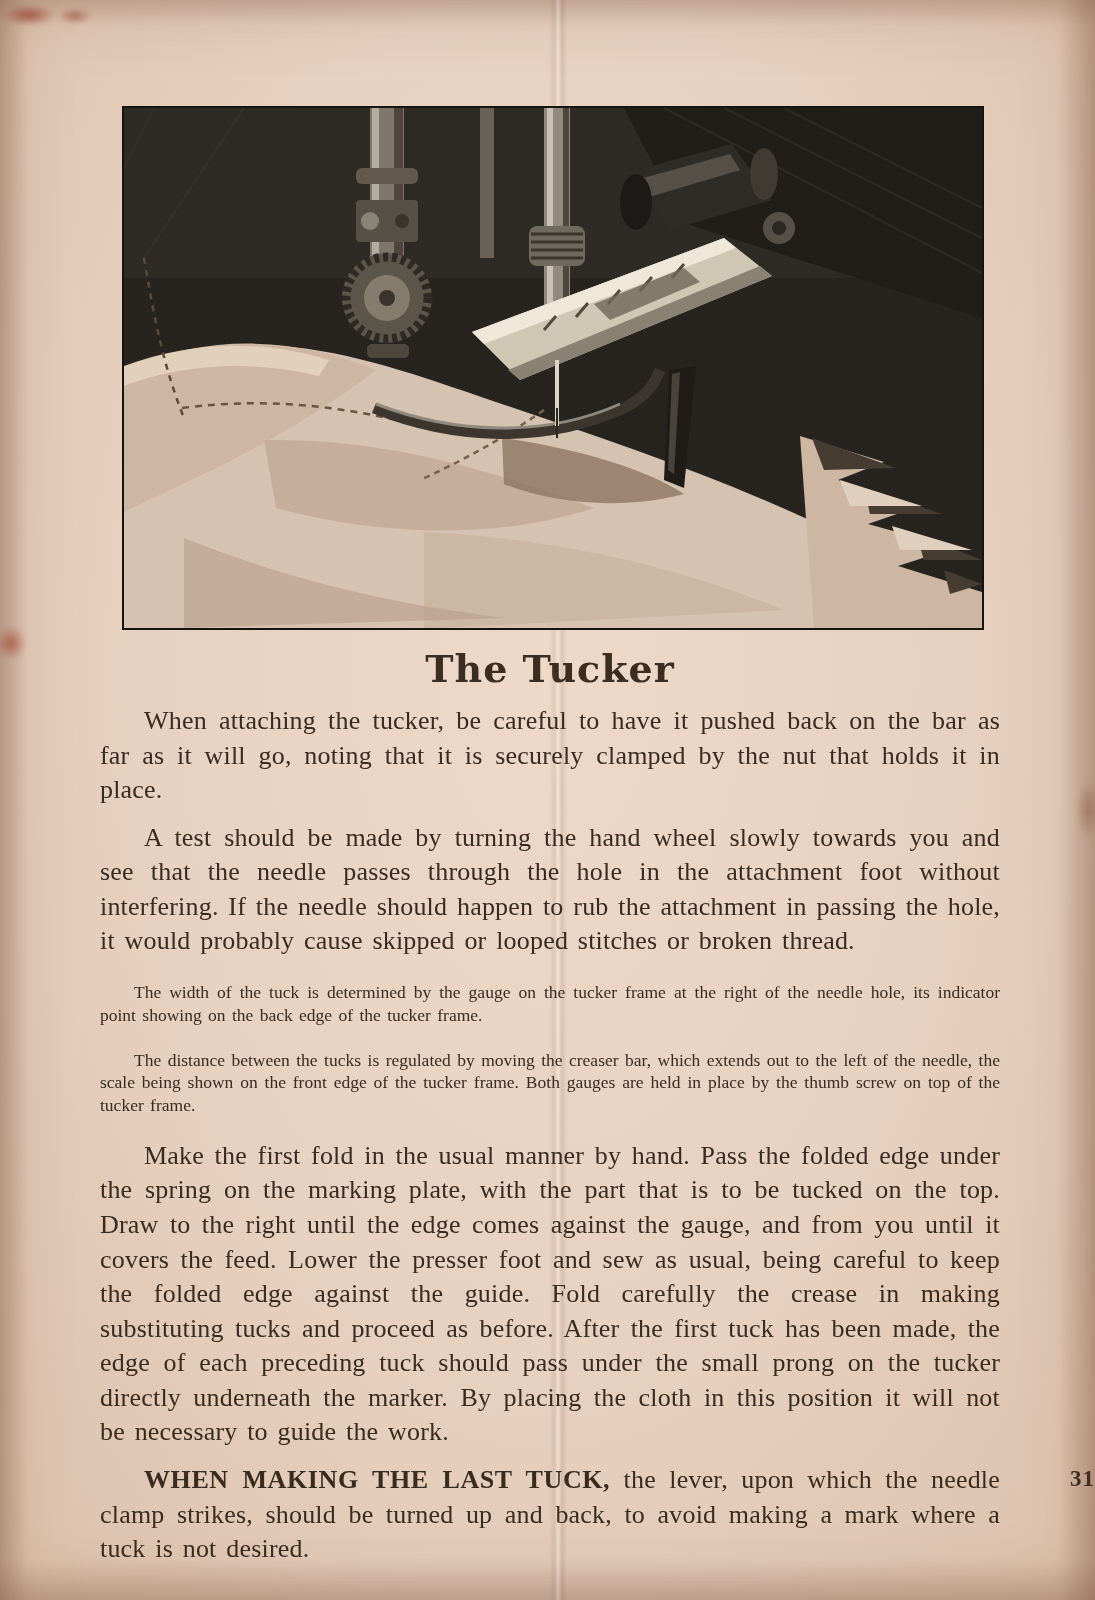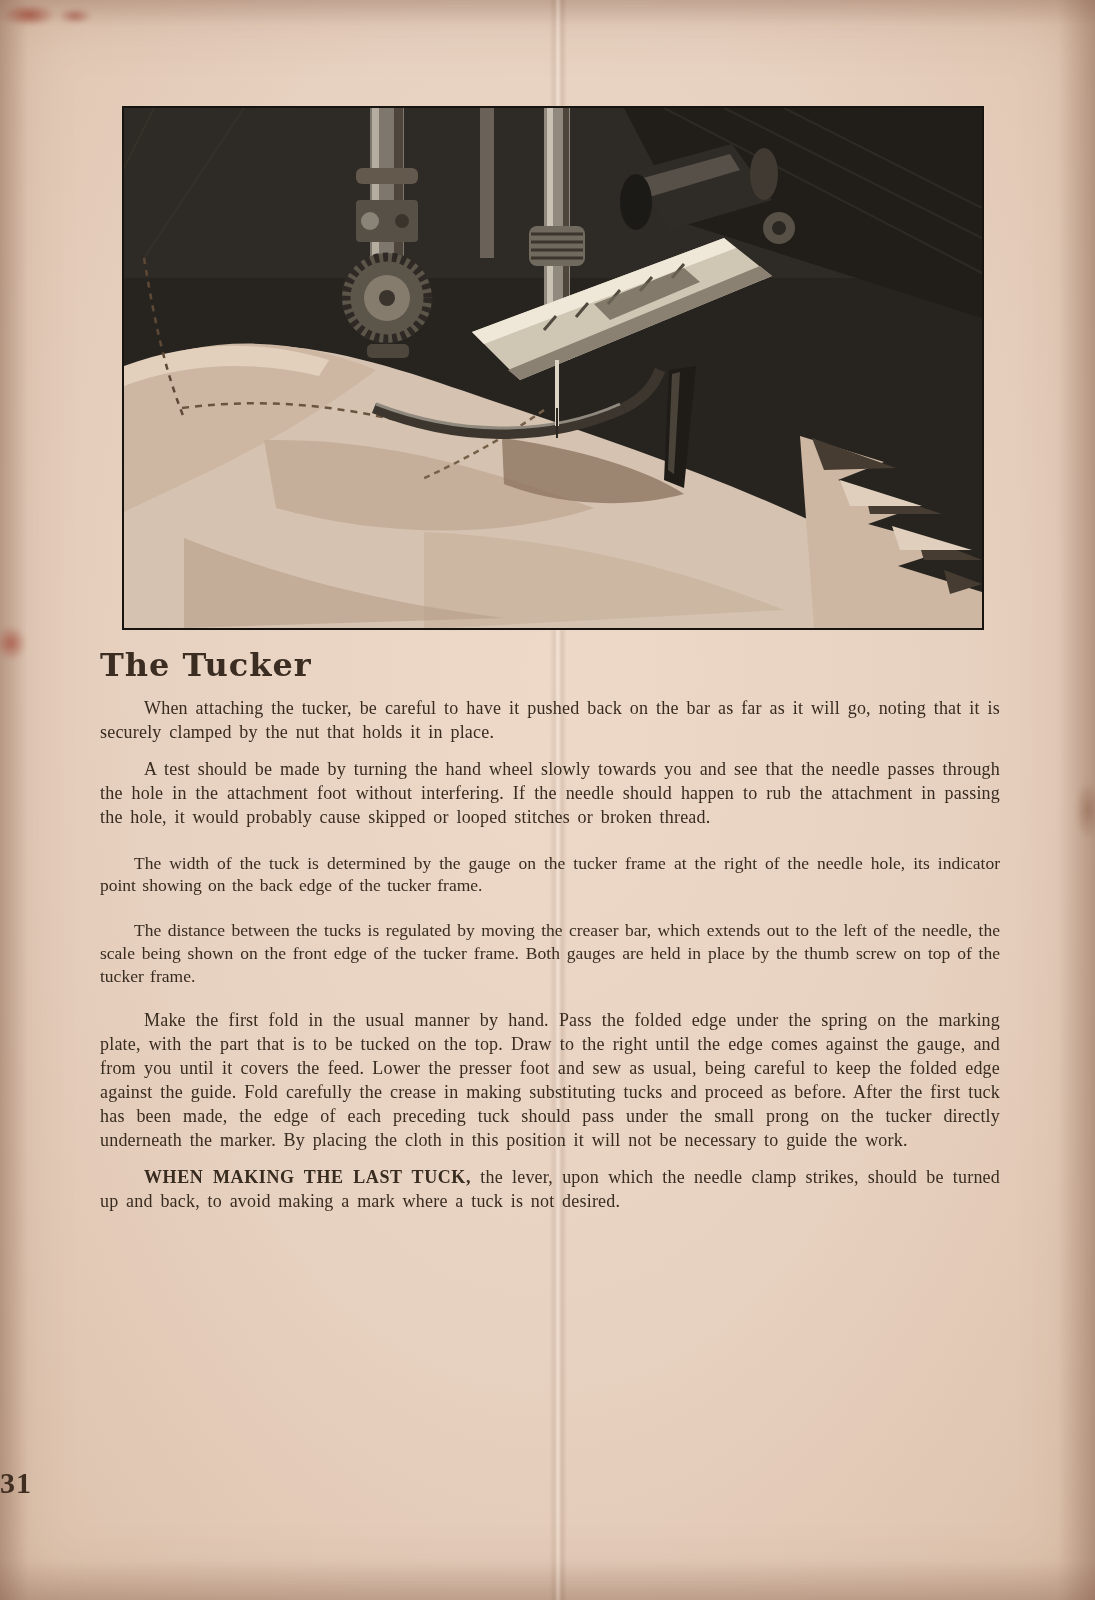--- a/index.html
+++ b/index.html
@@ -46,51 +46,51 @@
     width: 858px; height: 520px;
     border: 2px solid #171310;
     background: #262320;
     box-shadow: 0 0 0 1px rgba(230,210,190,0.25);
   }
   .illustration svg { display: block; }
 
   h1.section-title {
     font-family: "DejaVu Serif", "Liberation Serif", serif;
     font-weight: bold;
-    font-size: 32px;
+    font-size: 38px;
     color: #3b2d21;
-    text-align: left;
+    text-align: center;
     margin: 16px 0 8px 0;
     letter-spacing: 1px;
   }
   h1.section-title.second { margin: 20px 0 10px 0; }
 
   p.body-text {
-    font-size: 18px;
+    font-size: 26px;
     line-height: 1.33;
     margin: 13px 0;
     text-indent: 44px;
     text-align: justify;
     word-spacing: 3px;
     letter-spacing: 0.2px;
   }
   p.fine-text {
     font-size: 17.5px;
     line-height: 1.3;
     margin: 22px 0;
     text-indent: 34px;
     text-align: justify;
     word-spacing: 2px;
   }
   p.body-text strong { letter-spacing: 0.6px; }
 
   .page-number {
     position: absolute; left: 0; right: 0; top: 1466px;
-    text-align: left;
-    font-size: 30px;
+    text-align: right;
+    font-size: 23px;
     font-weight: bold;
     color: #3b2d21;
     letter-spacing: 1px;
   }
 </style>
 </head>
 <body>
 
 <div class="paper"></div>
 <div class="fold-crease"></div>

